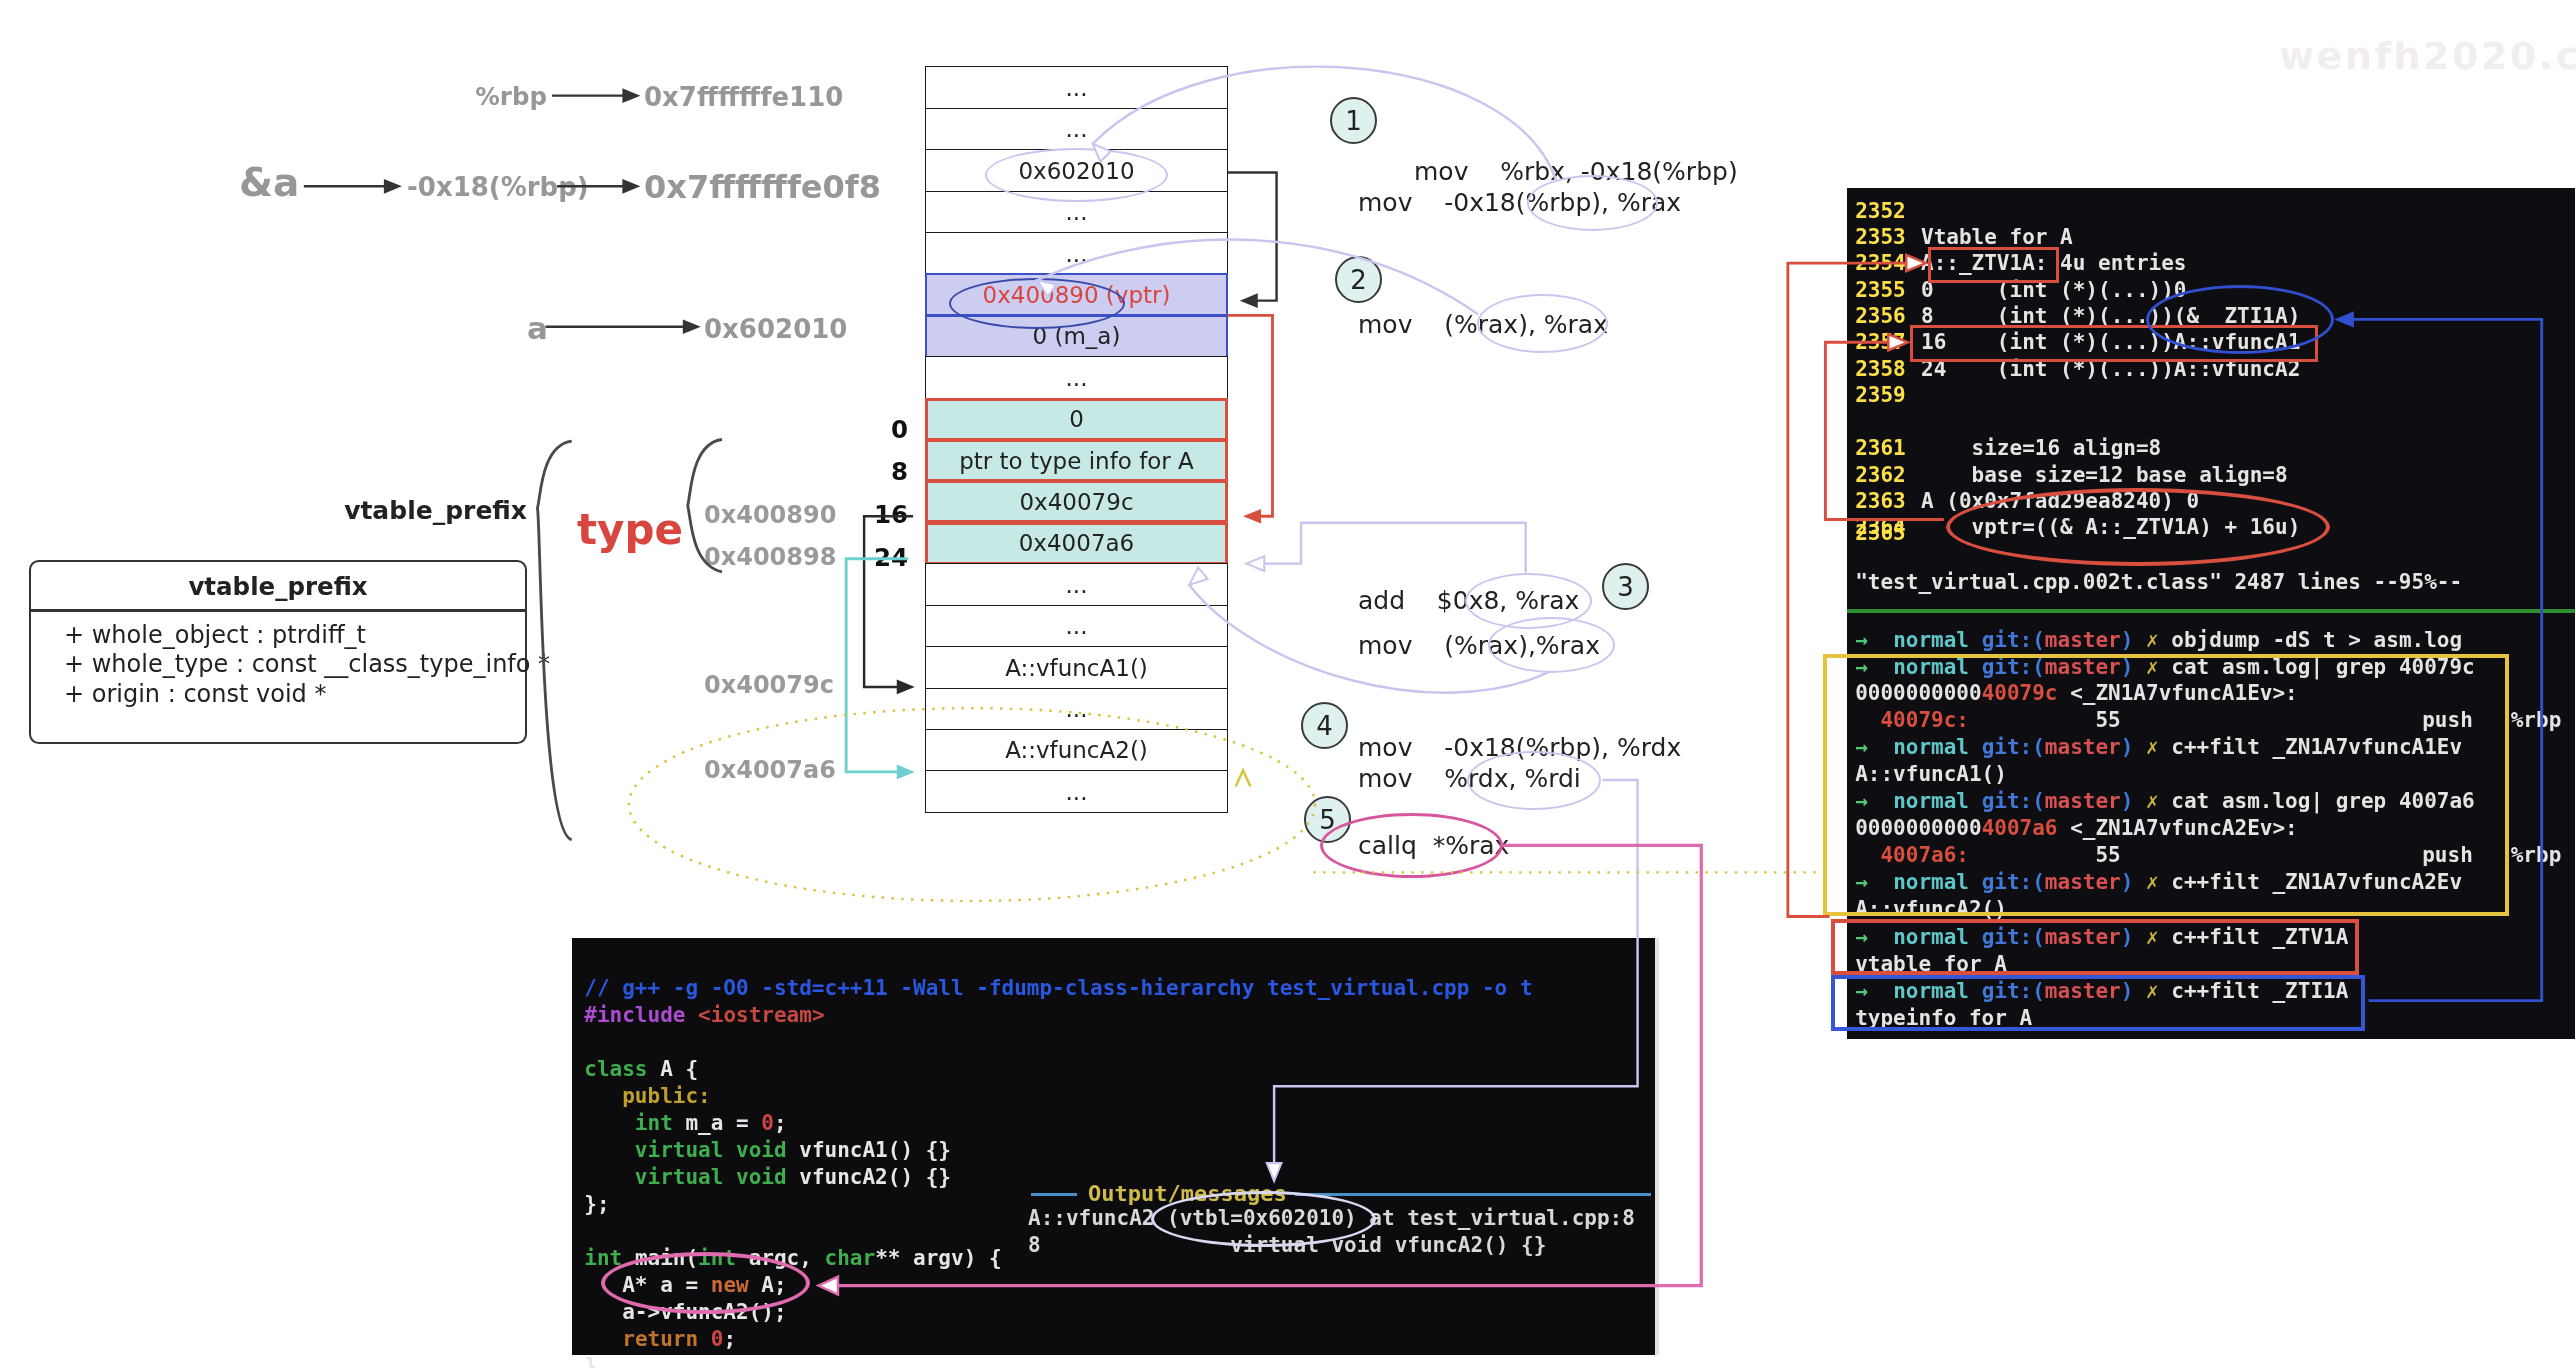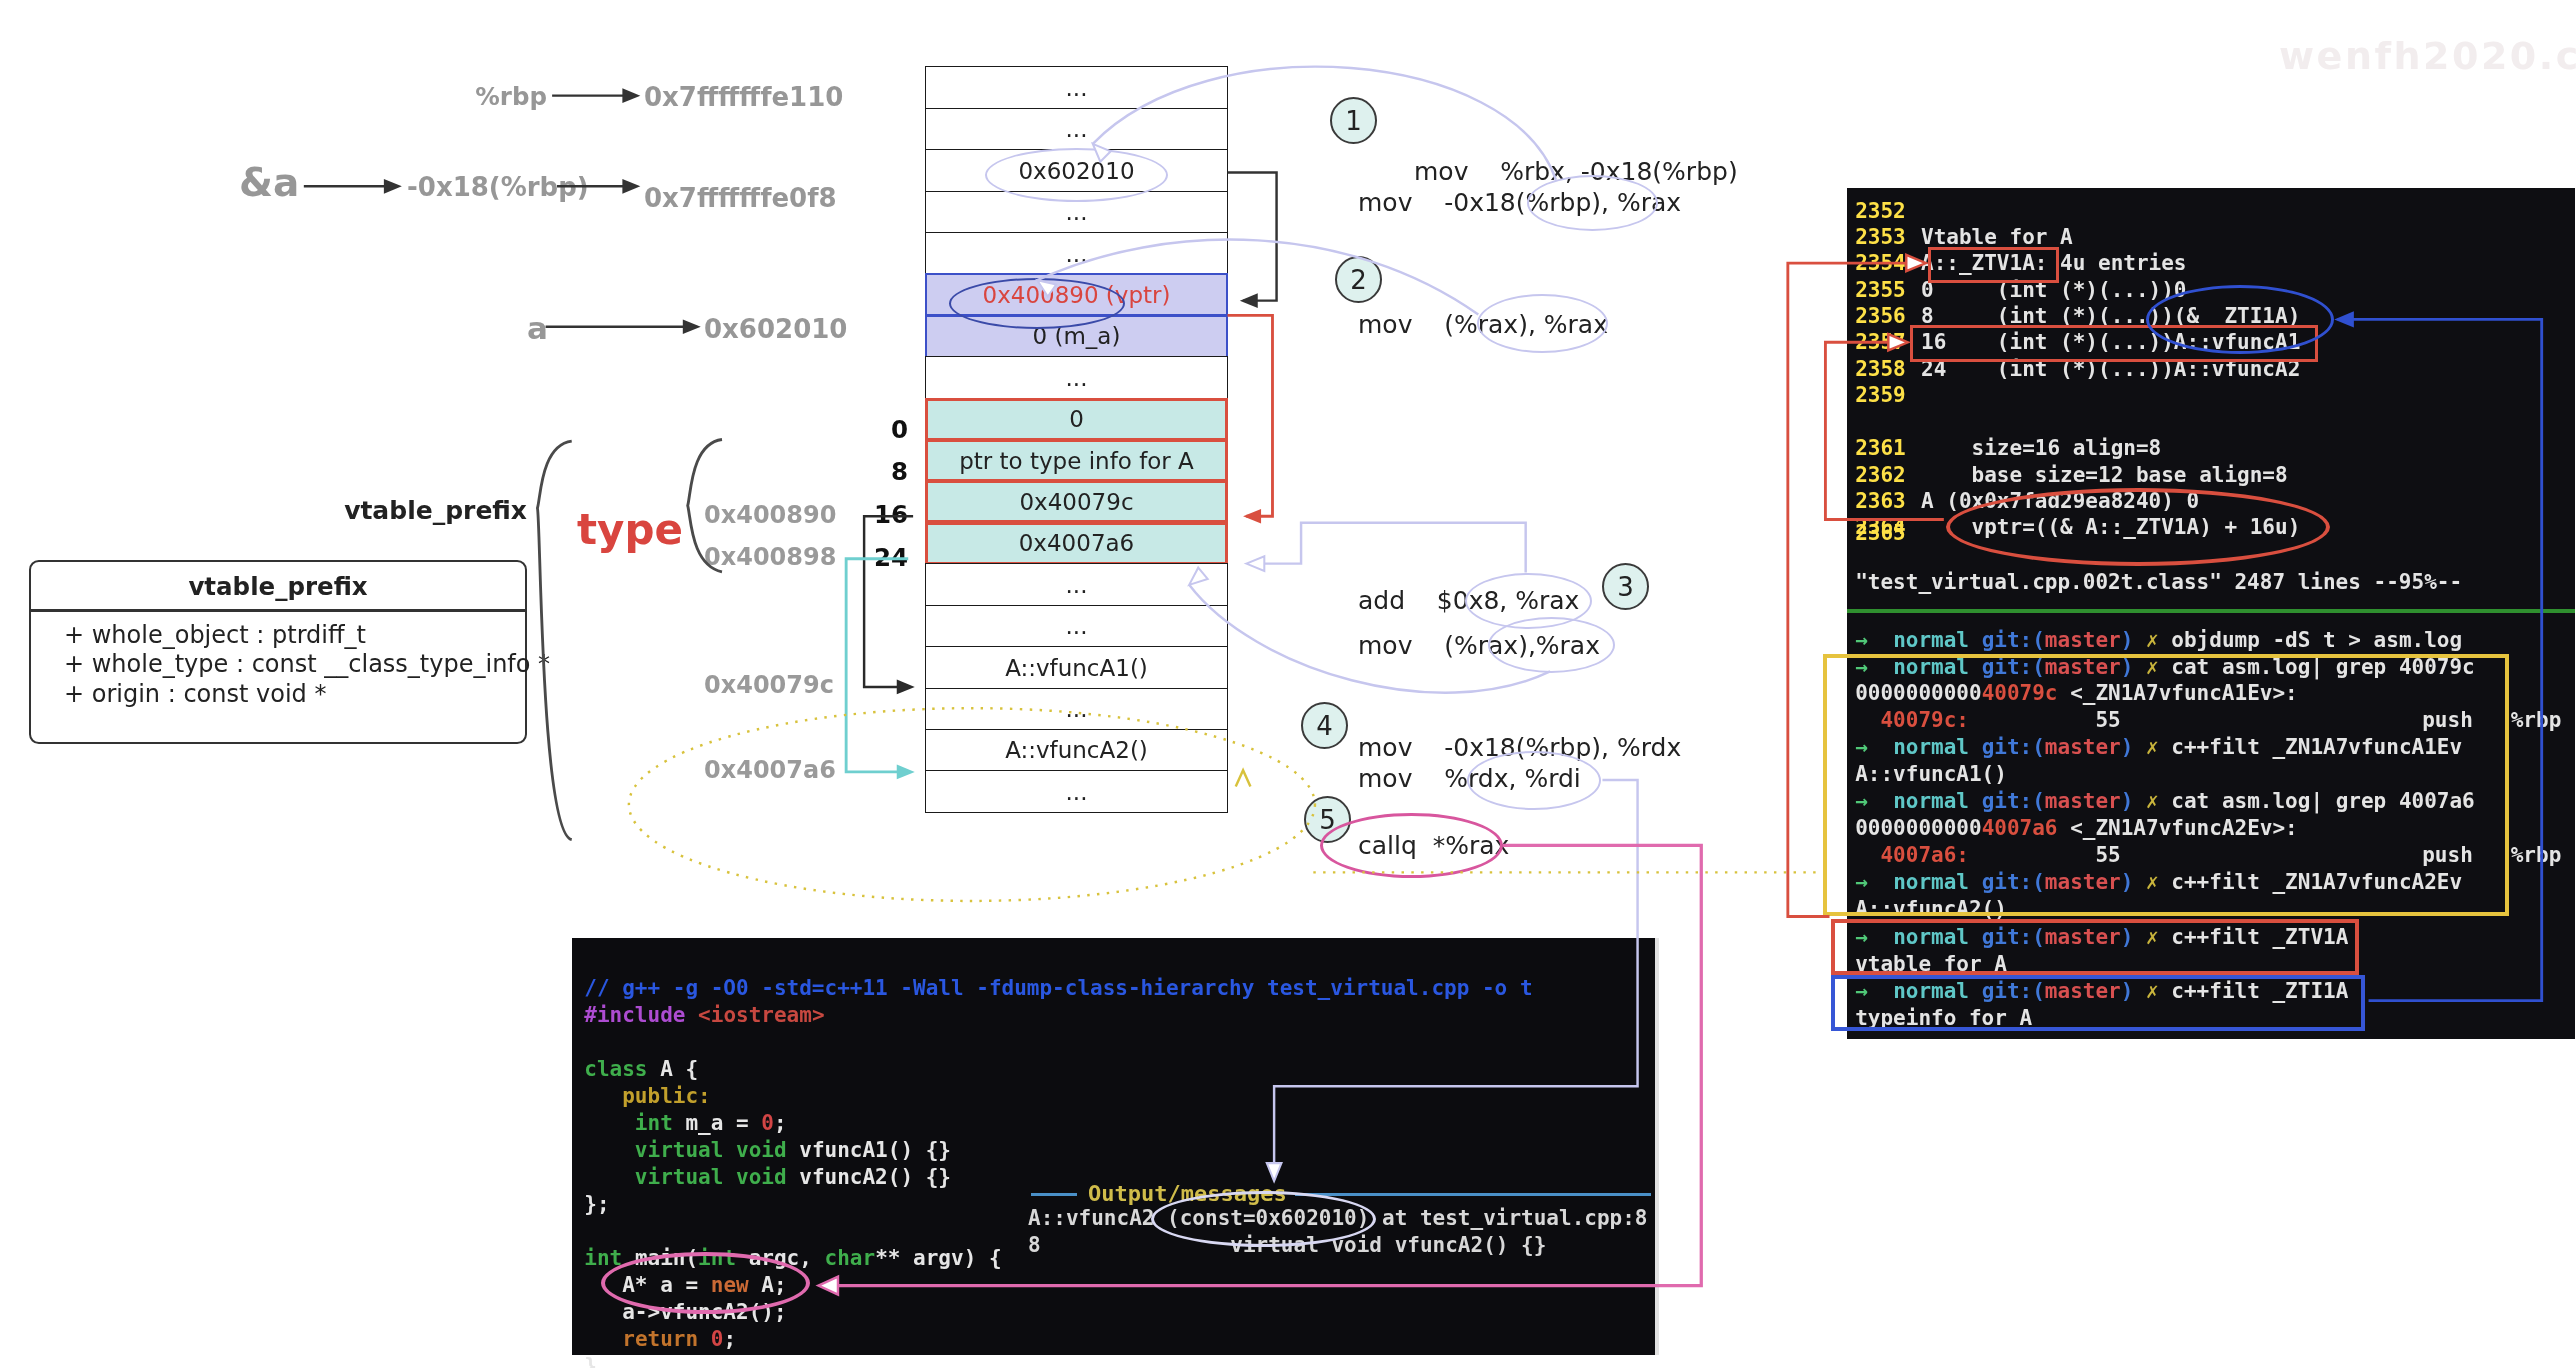--- a/index.html
+++ b/index.html
@@ -58,21 +58,21 @@
 <body>
 
 <div class="stage">
 
   <div class="abs watermark" style="left:2279px;top:34px">wenfh2020.com</div>
 
   <div class="abs g" style="left:457px;top:82px;width:90px;text-align:right;font-size:24.5px">%rbp</div>
   <div class="abs g" style="left:644px;top:82px;font-size:26px">0x7fffffffe110</div>
   <div class="abs g" style="left:239px;top:160px;font-size:39px">&amp;a</div>
   <div class="abs g" style="left:407px;top:172px;font-size:26px">-0x18(%rbp)</div>
-  <div class="abs g" style="left:644px;top:183px;font-size:26px">0x7fffffffe0f8</div>
+  <div class="abs g" style="left:644px;top:168px;font-size:32px">0x7fffffffe0f8</div>
   <div class="abs g" style="left:527px;top:310px;font-size:31px">a</div>
   <div class="abs g" style="left:704px;top:314px;font-size:26px">0x602010</div>
 
   <div class="abs memcol">
     <div class="mrow">...</div>
     <div class="mrow">...</div>
     <div class="mrow">0x602010</div>
     <div class="mrow">...</div>
     <div class="mrow">...</div>
     <div class="mrow lav red-t">0x400890 (vptr)</div>
@@ -143,21 +143,21 @@
 
 <span class="kGreen">int</span><span class="kW"> main(</span><span class="kGreen">int</span><span class="kW"> argc, </span><span class="kGreen">char</span><span class="kW">** argv) {</span>
 <span class="kW">   A* a = </span><span class="kNew">new</span><span class="kW"> A;</span>
 <span class="kW">   a-&gt;vfuncA2();</span>
 <span class="kW">   </span><span class="kRet">return </span><span class="kNum">0</span><span class="kW">;</span>
 <span class="kW">}</span></div>
 
     <div class="sepline" style="left:459px;top:255px;width:46px"></div>
     <div class="abs seplbl" style="left:516px;top:243px">Output/messages</div>
     <div class="sepline" style="left:723px;top:255px;width:356px"></div>
-    <div class="abs outtxt" style="left:456px;top:268px">A::vfuncA2 (const=0x602010) at test_virtual.cpp:8</div>
+    <div class="abs outtxt" style="left:456px;top:268px">A::vfuncA2 (vtbl=0x602010) at test_virtual.cpp:8</div>
     <div class="abs outtxt" style="left:456px;top:295px">8               virtual void vfuncA2() {}</div>
   </div>
 
   <div class="abs term z20">
     <div class="vline" style="top:9.8px"><span class="num">2352</span><span class="txt"></span></div>
     <div class="vline" style="top:36px"><span class="num">2353</span><span class="txt">Vtable for A</span></div>
     <div class="vline" style="top:62px"><span class="num">2354</span><span class="txt">A::_ZTV1A: 4u entries</span></div>
     <div class="vline" style="top:89px"><span class="num">2355</span><span class="txt">0     (int (*)(...))0</span></div>
     <div class="vline" style="top:115px"><span class="num">2356</span><span class="txt">8     (int (*)(...))(&amp; _ZTI1A)</span></div>
     <div class="vline" style="top:141px"><span class="num">2357</span><span class="txt">16    (int (*)(...))A::vfuncA1</span></div>

